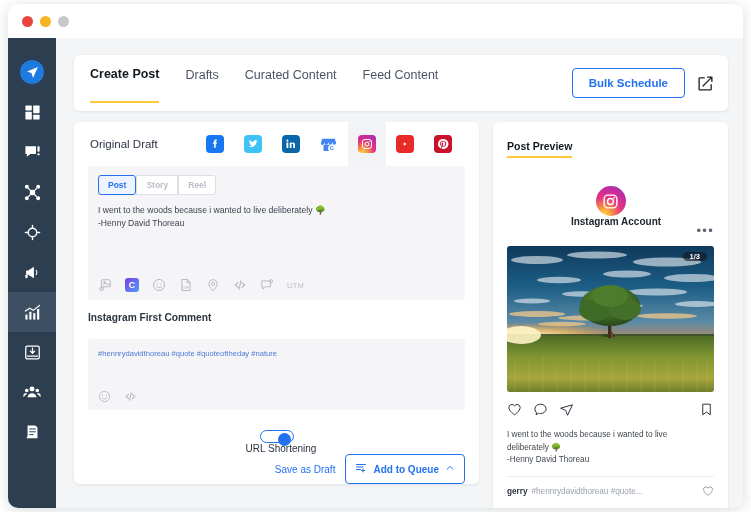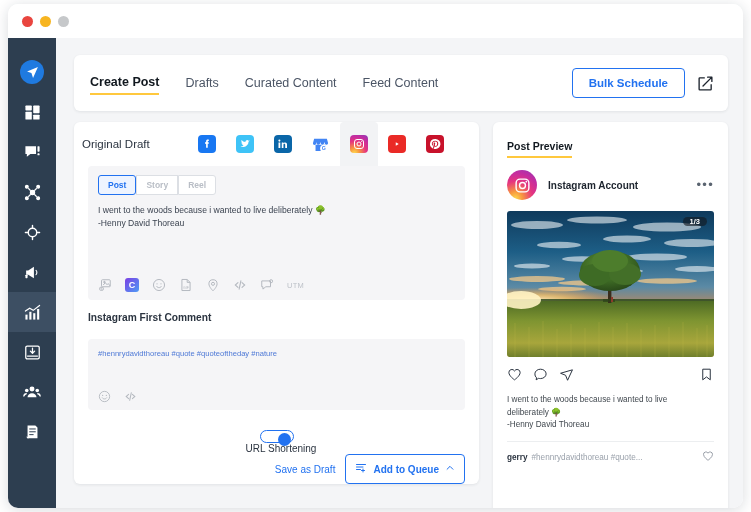--- a/index.html
+++ b/index.html
@@ -71,21 +71,21 @@
     position: absolute; left: 18px; top: 17px;
     width: 654px; height: 56px;
     background: #ffffff;
     border-radius: 6px;
     box-shadow: 0 1px 3px rgba(30,40,60,.09);
     display: flex; align-items: center;
   }
   .navtabs { display: flex; align-items: center; gap: 26px; padding-left: 16px; }
   .navtab {
     font-size: 12.5px; color: #4b5565;
-    padding: 4px 0 4px 0;
+    padding: 4px 0 20px 0;
     cursor: pointer; white-space: nowrap;
   }
   .navtab.active {
     color: #11181f; font-weight: bold;
     border-bottom: 2.5px solid #ffc83d;
   }
   .nav-right {
     margin-left: auto; display: flex; align-items: center;
     gap: 12px; padding-right: 14px;
   }
@@ -104,21 +104,21 @@
   .composer {
     position: absolute; left: 18px; top: 84px;
     width: 405px; height: 362px;
     background: #ffffff;
     border-radius: 6px;
     box-shadow: 0 1px 3px rgba(30,40,60,.09);
   }
   .composer-head {
     height: 44px;
     display: flex; align-items: center;
-    padding-left: 8px;
+    padding-left: 16px;
     gap: 20px;
   }
   .draft-label { font-size: 11.5px; color: #2b3440; white-space: nowrap; }
   .social-row {
     display: flex; align-items: center;
     margin-left: 18px; height: 44px;
   }
   .social-cell {
     width: 38px; height: 44px;
     display: flex; align-items: center; justify-content: center;
@@ -222,21 +222,21 @@
     border-radius: 6px;
     box-shadow: 0 1px 3px rgba(30,40,60,.09);
     padding: 14px 14px 0 14px;
   }
   .preview-title {
     font-size: 10.5px; font-weight: bold; color: #11181f;
     display: inline-block;
     border-bottom: 2.5px solid #ffc83d;
     padding-bottom: 4px;
   }
-  .acct-row { display: flex; align-items: center; margin-top: 12px; }
+  .acct-row { display: flex; align-items: center; margin-top: 28px; flex-direction: column; }
   .ig-avatar {
     width: 30px; height: 30px; border-radius: 50%;
     background: radial-gradient(circle at 28% 95%, #fdd84d 0%, #f8963f 20%, #e5357f 48%, #c42ca0 72%, #8a3ab9 100%);
     display: flex; align-items: center; justify-content: center;
   }
   .acct-name { font-size: 10px; font-weight: bold; color: #1d242e; margin-left: 11px; }
   .dots3 { margin-left: auto; color: #5a6470; font-size: 13px; letter-spacing: 1.3px; line-height: .6; cursor: pointer; }
 
   .photo {
     position: relative;

